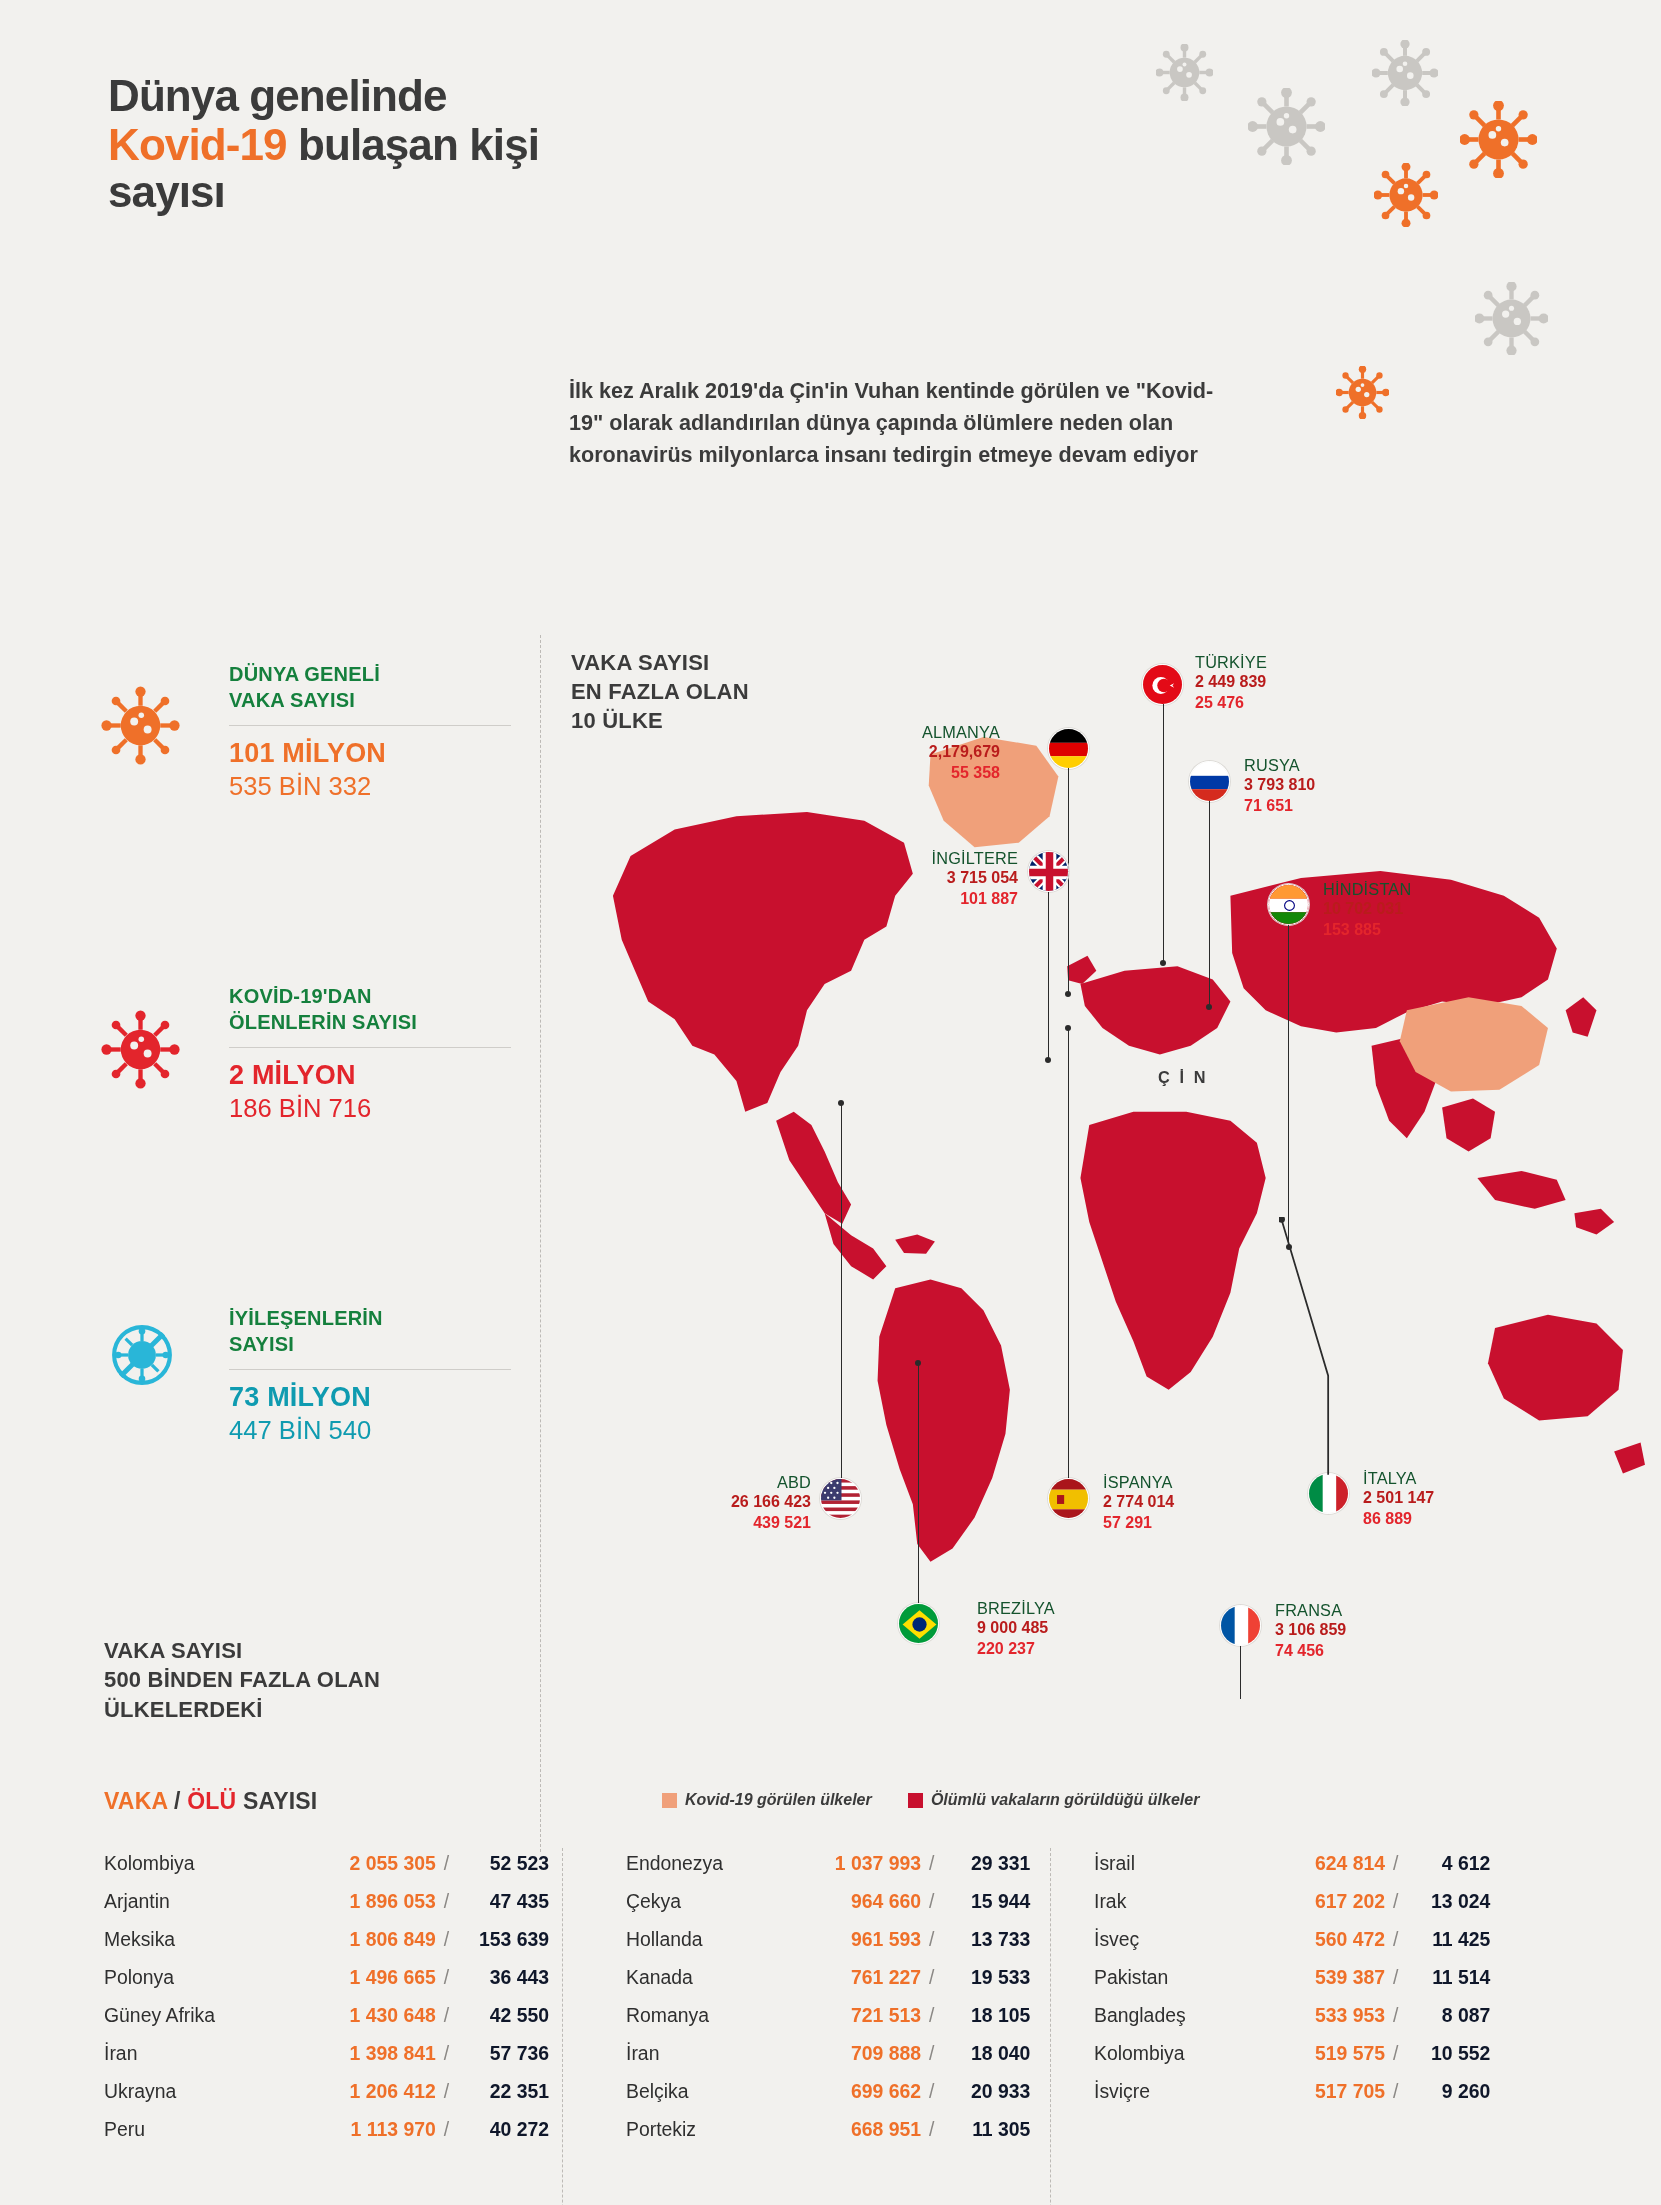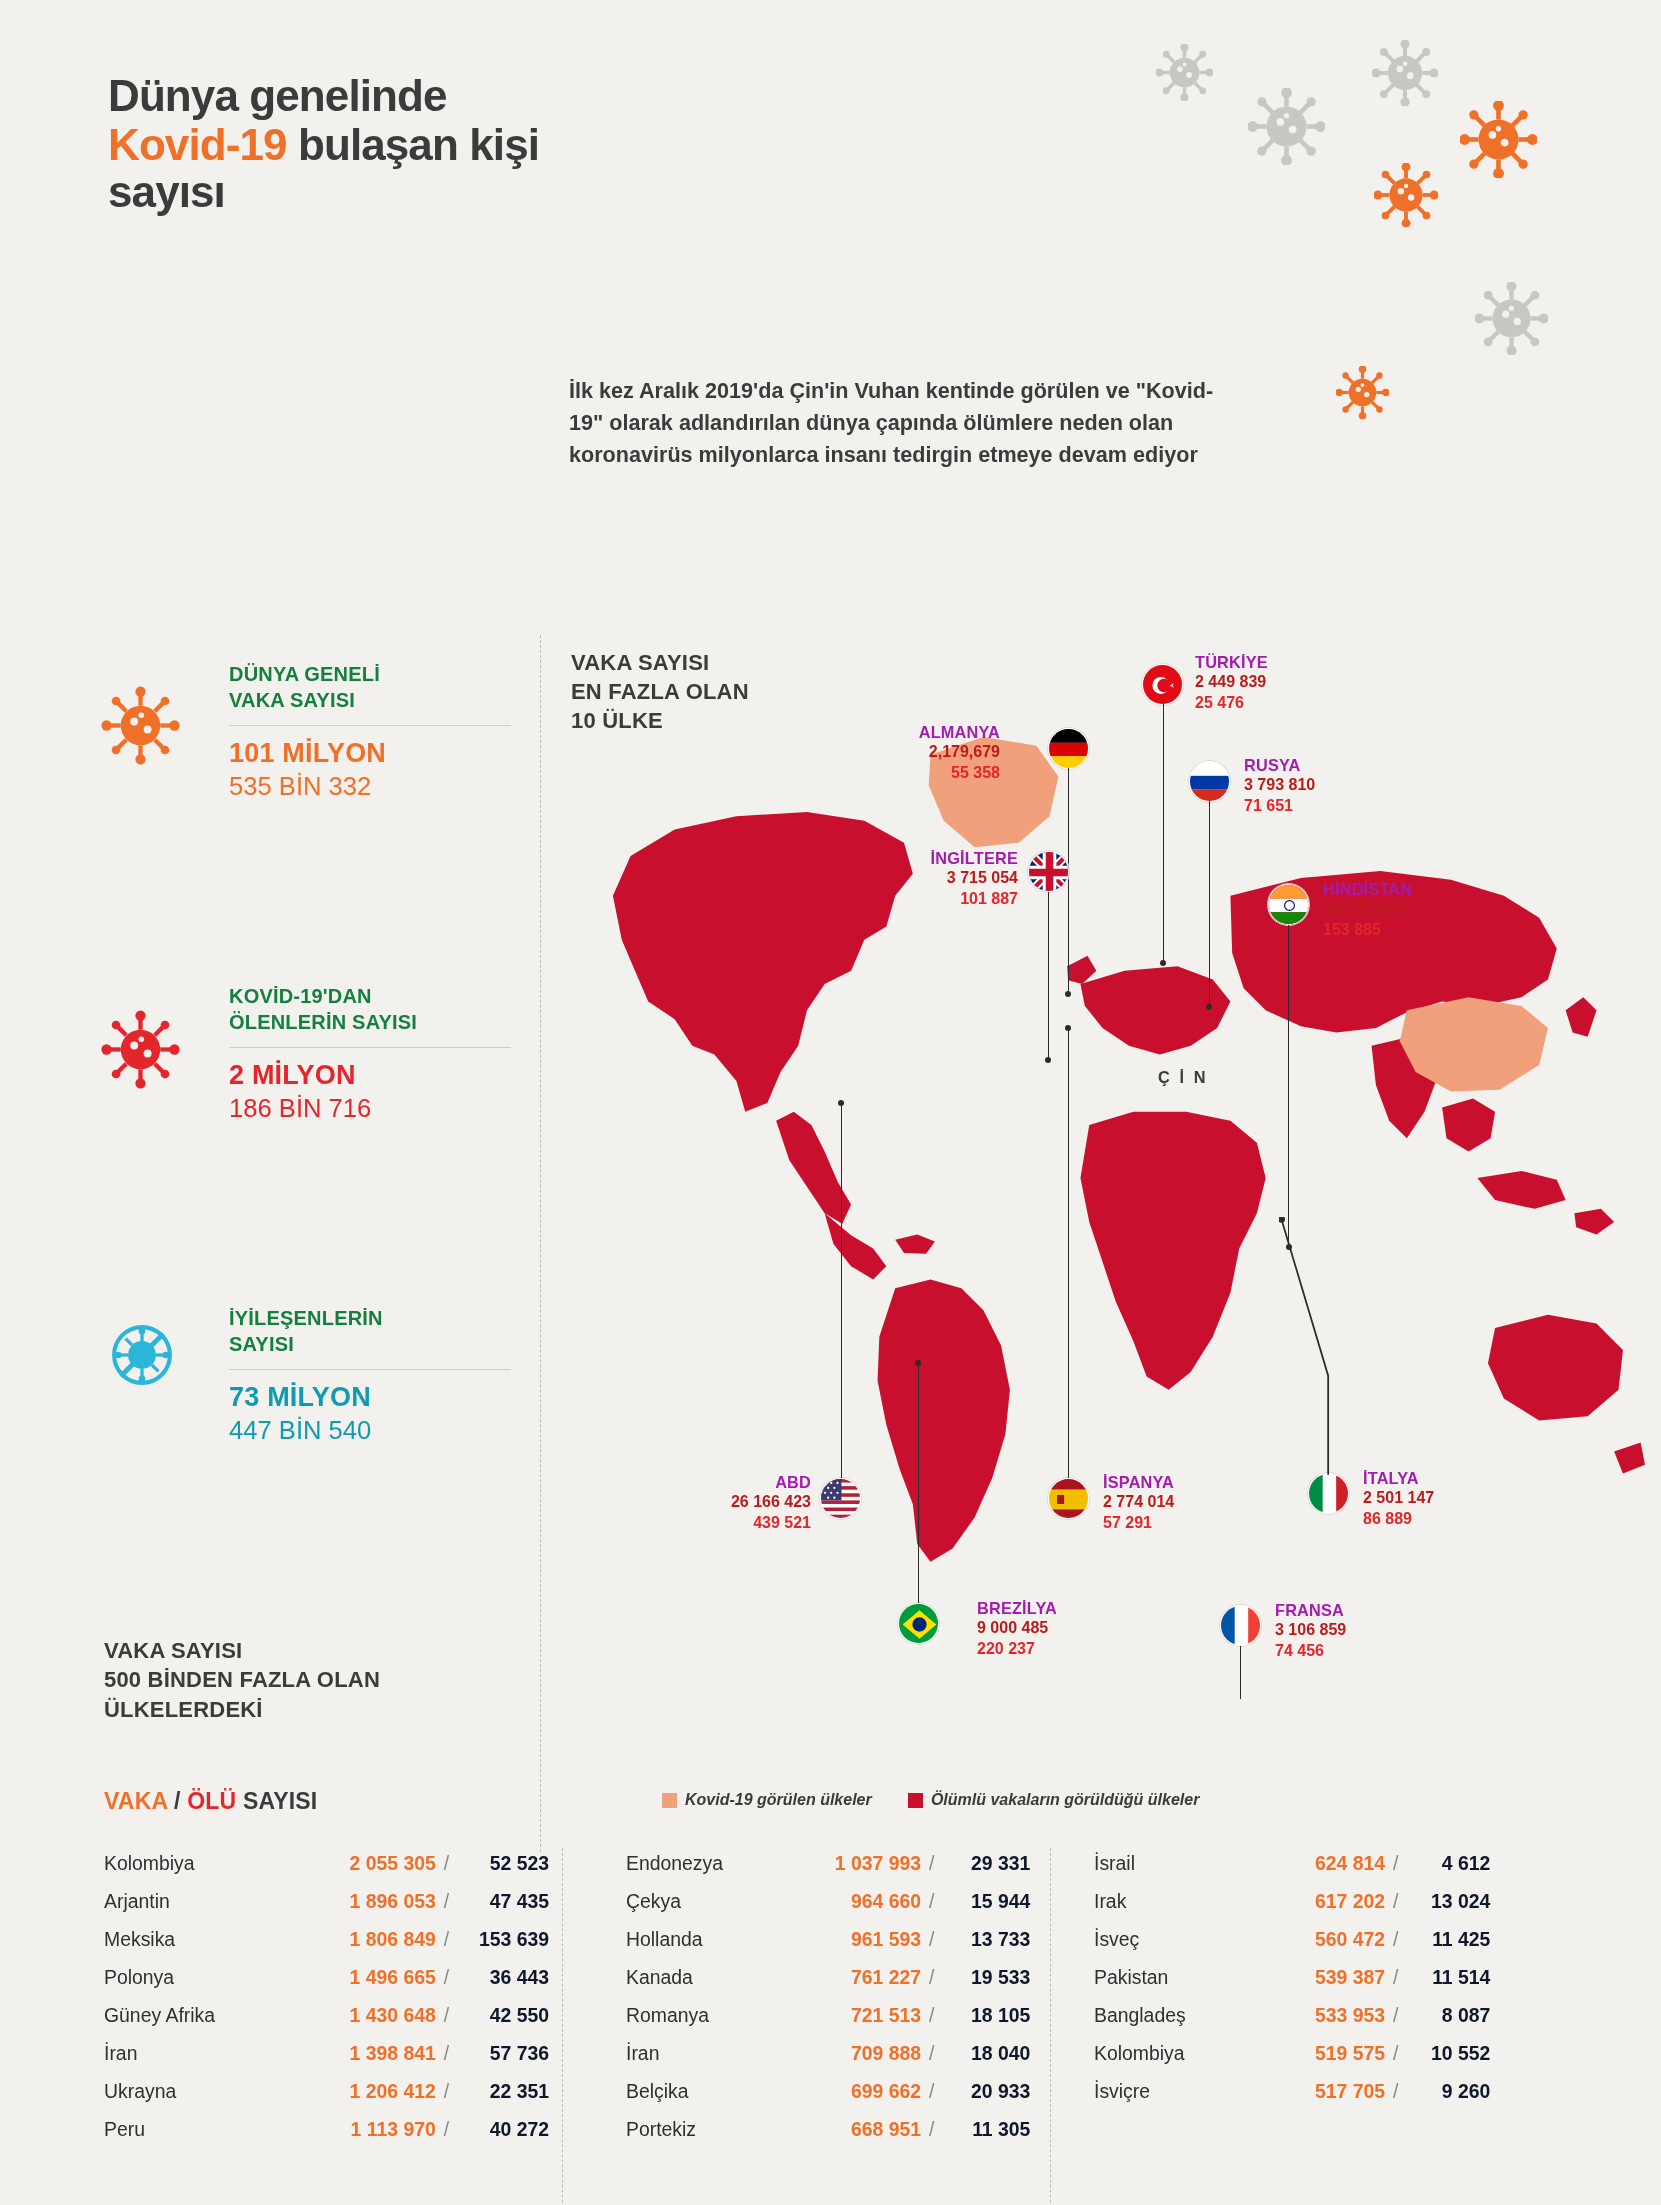--- a/index.html
+++ b/index.html
@@ -43,21 +43,21 @@
            border-left:1.8px dashed #bdbab6; }
 
   
   .map-head { position:absolute; left:571px; top:648px;
               font-size:22px; font-weight:800; color:#3b3b3b; line-height:1.32; letter-spacing:0.2px;}
 
   .mapwrap { position:absolute; left:560px; top:631px; width:1085px; height:1041px; }
 
   
   .callout { position:absolute; color:#1d1d1d; }
-  .callout .cname { font-size:16.3px; font-weight:700; letter-spacing:0.2px; color:#a21caf; }
+  .callout .cname { font-size:16.3px; font-weight:400; letter-spacing:0.2px; color:#14532d; }
   .callout .cases { font-size:16px; font-weight:800; color:#b91c1c; line-height:1.3;}
   .callout .deaths { font-size:16px; font-weight:800; color:#e3252c; line-height:1.3;}
   .callout.right { text-align:left; }
   .callout.left { text-align:right; }
   .flagdot { position:absolute; width:41px; height:41px; border-radius:50%;
              overflow:hidden; border:1.3px solid #fff; box-shadow:0 0 0 0.9px #dcdad6; }
   .leader { position:absolute; background:#2b2b2b; width:1.3px; }
   .leaderdot { position:absolute; width:6.2px; height:6.2px; border-radius:50%; background:#2b2b2b; }
 
   

